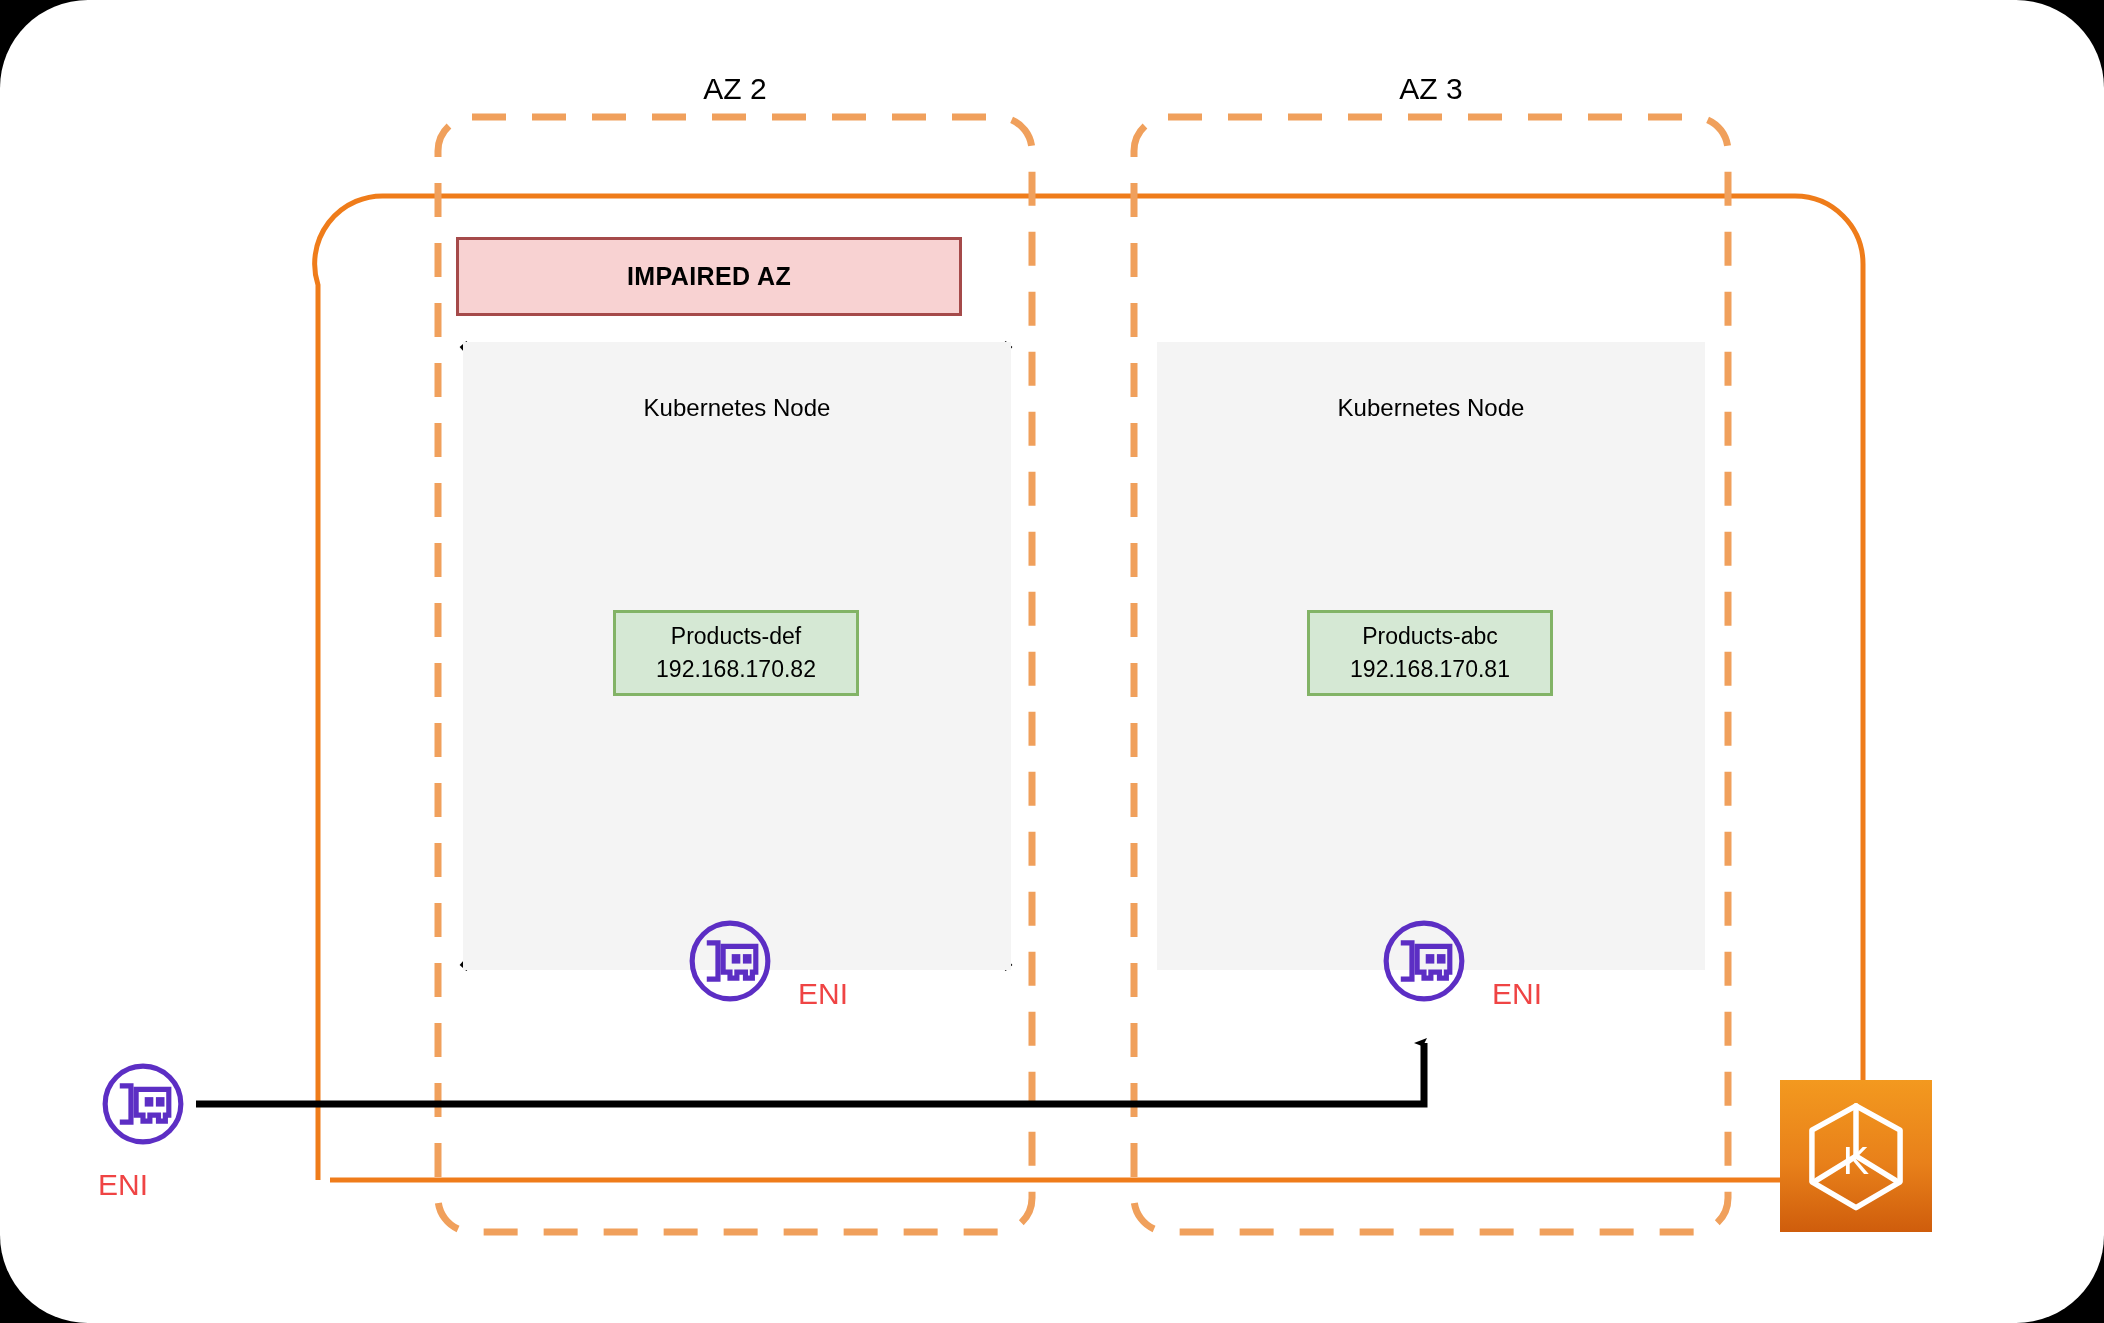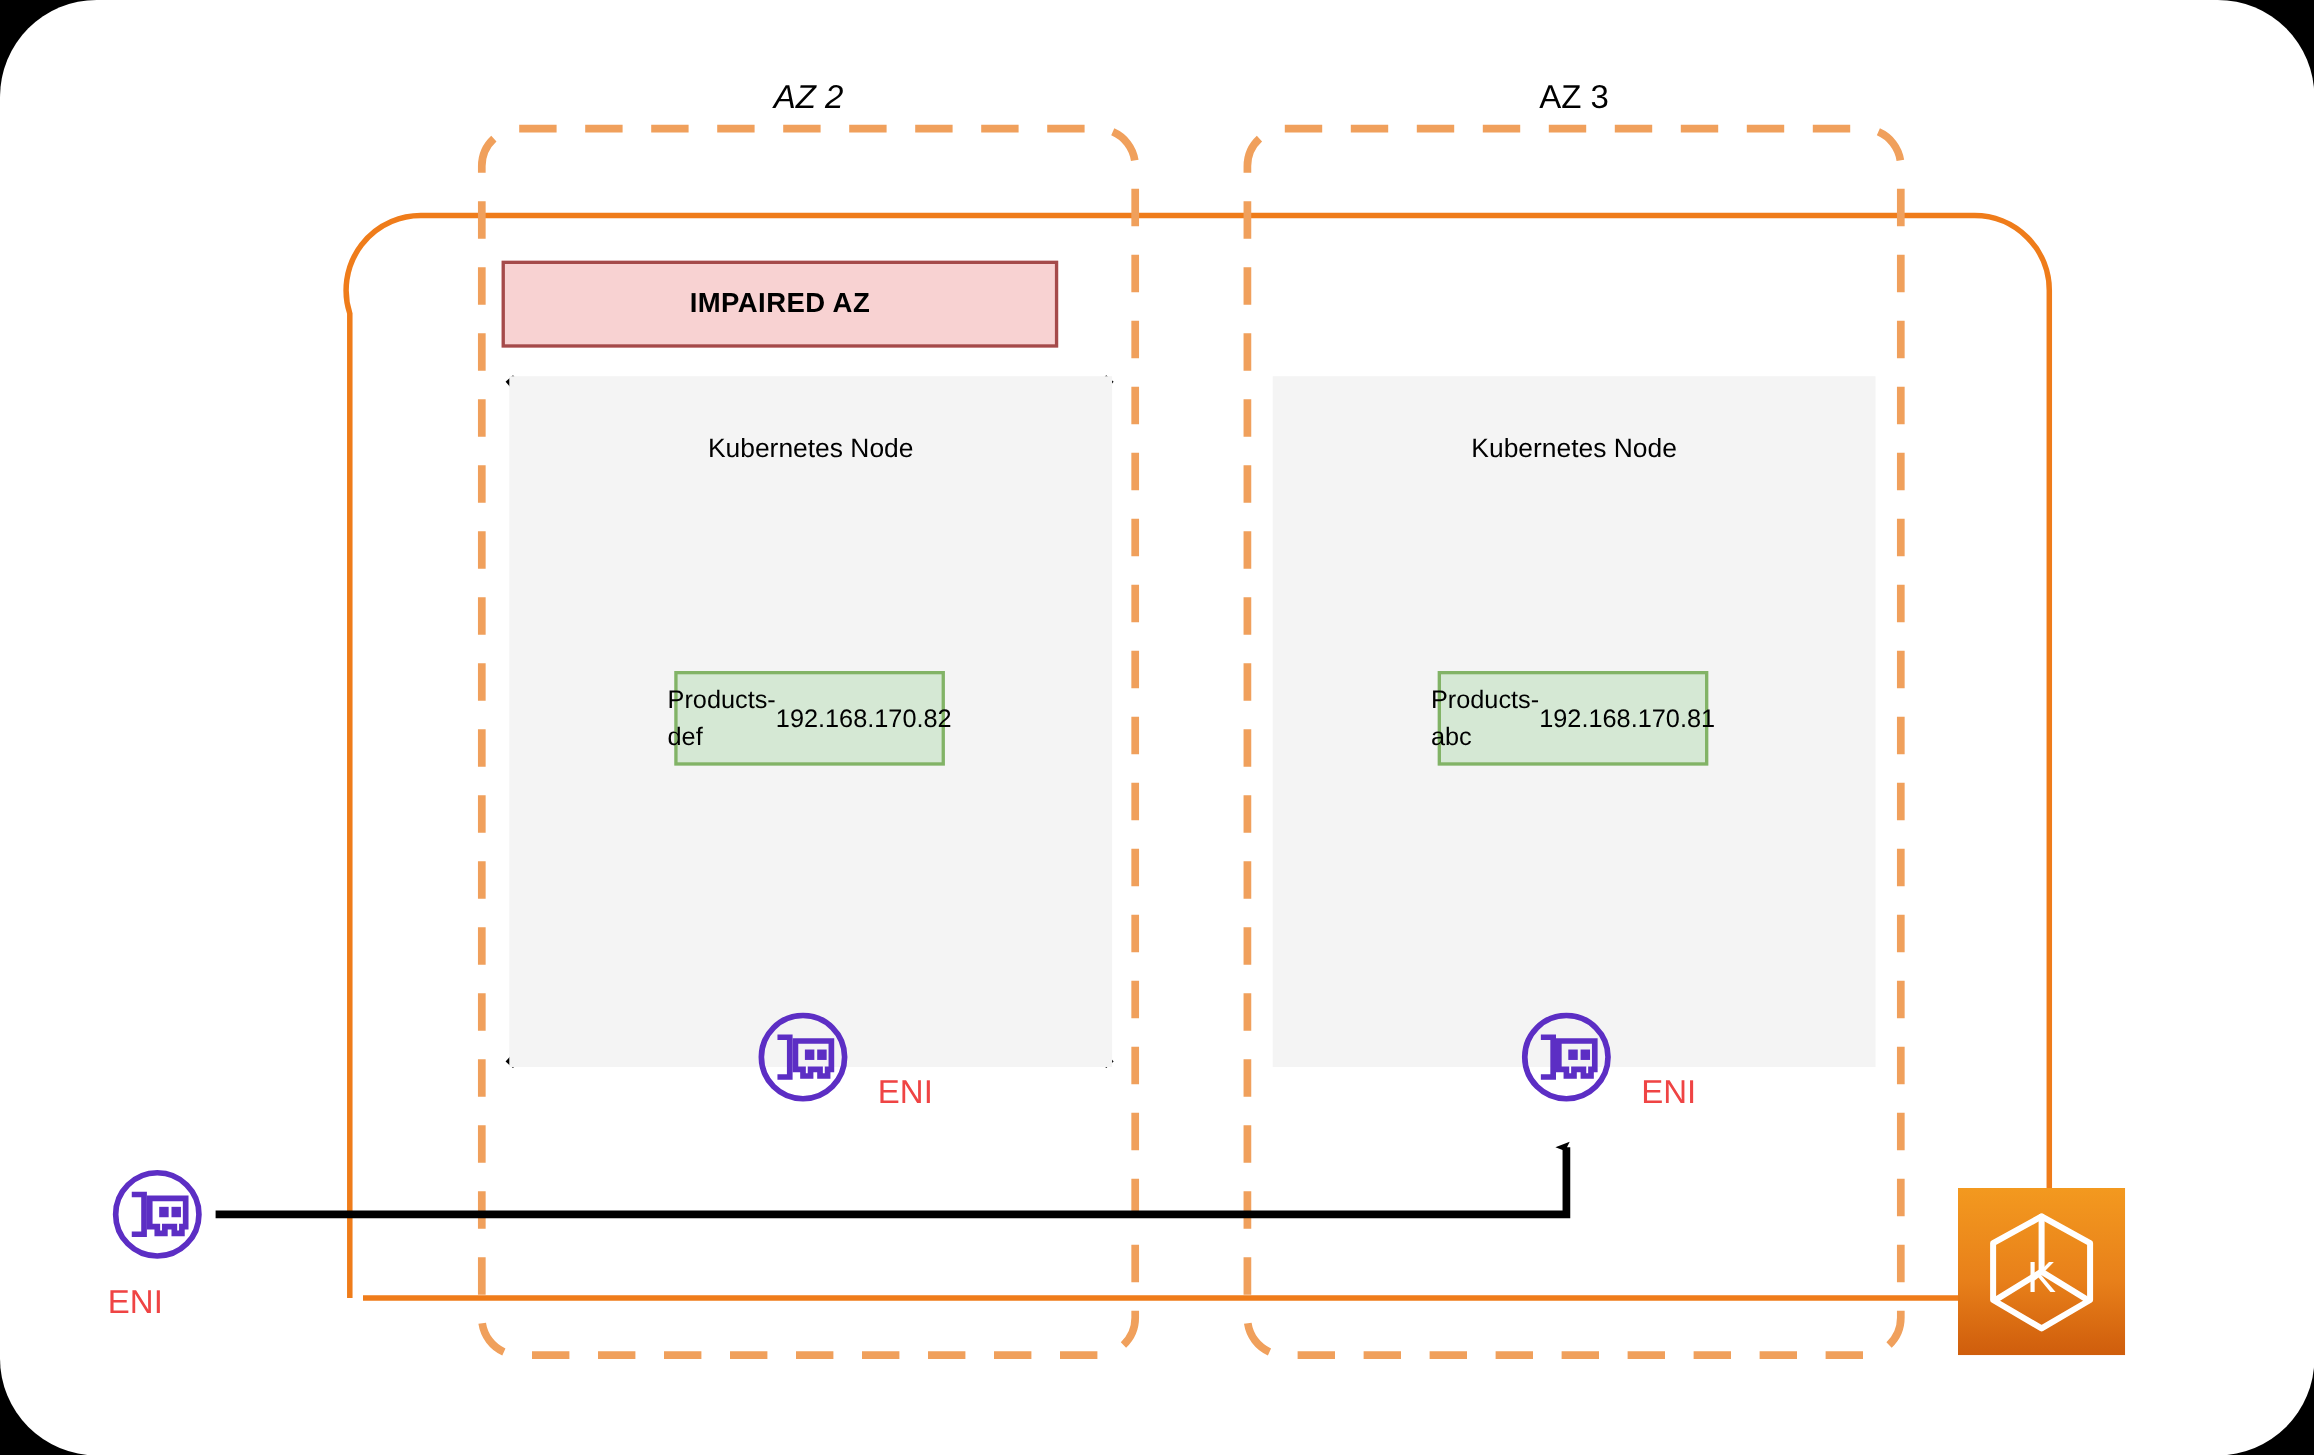--- a/index.html
+++ b/index.html
@@ -26,21 +26,21 @@
             justify-content:center;background:#f8d2d2;border:3px solid #a54a4a;
             font-weight:bold;font-size:25px;color:#000;letter-spacing:.4px;}
 
   
   .node-box{position:absolute;background:#f4f4f4;}
   .node-title{position:absolute;width:100%;text-align:center;font-size:24px;
               color:#000;}
 
   
   .pod{position:absolute;background:#d5e8d4;border:3px solid #82b366;
-       display:flex;flex-direction:row;align-items:center;
+       display:flex;flex-direction:column;align-items:center;
        justify-content:center;font-size:23px;color:#000;line-height:1.42;}
 
   
   .eni{position:absolute;width:86px;height:86px;}
   .eni svg{display:block;width:86px;height:86px;}
   .eni-label{position:absolute;font-size:30px;color:#ef4444;white-space:nowrap;}
 
   
   .eks{position:absolute;width:152px;height:152px;}
   .eks svg{display:block;width:152px;height:152px;}
@@ -85,21 +85,21 @@
     <g>
       <line x1="463" y1="344" x2="1009" y2="968" stroke="#000" stroke-width="9"></line>
       <line x1="1009" y1="344" x2="463" y2="968" stroke="#000" stroke-width="9"></line>
     </g>
 
     <g>
       <path d="M 196 1104 L 1424 1104 L 1424 1043" fill="none" stroke="#000" stroke-width="7" marker-end="url(#arrowUp)"></path>
     </g>
   </svg>
 
-  <div class="az-label" style="left:585px;top:72px;width:300px;font-style:italic;">AZ 2</div>
+  <div class="az-label" style="left:585px;top:72px;width:300px;">AZ 2</div>
 
   <div class="impaired" style="left:456px;top:237px;width:500px;height:73px;">IMPAIRED AZ</div>
 
   <div class="node-box" style="left:463px;top:342px;width:548px;height:628px;">
     <div class="node-title" style="top:52px;">Kubernetes Node</div>
   </div>
 
   <div class="pod" style="left:613px;top:610px;width:240px;height:80px;">
     <span>Products-def</span>
     <span>192.168.170.82</span>

